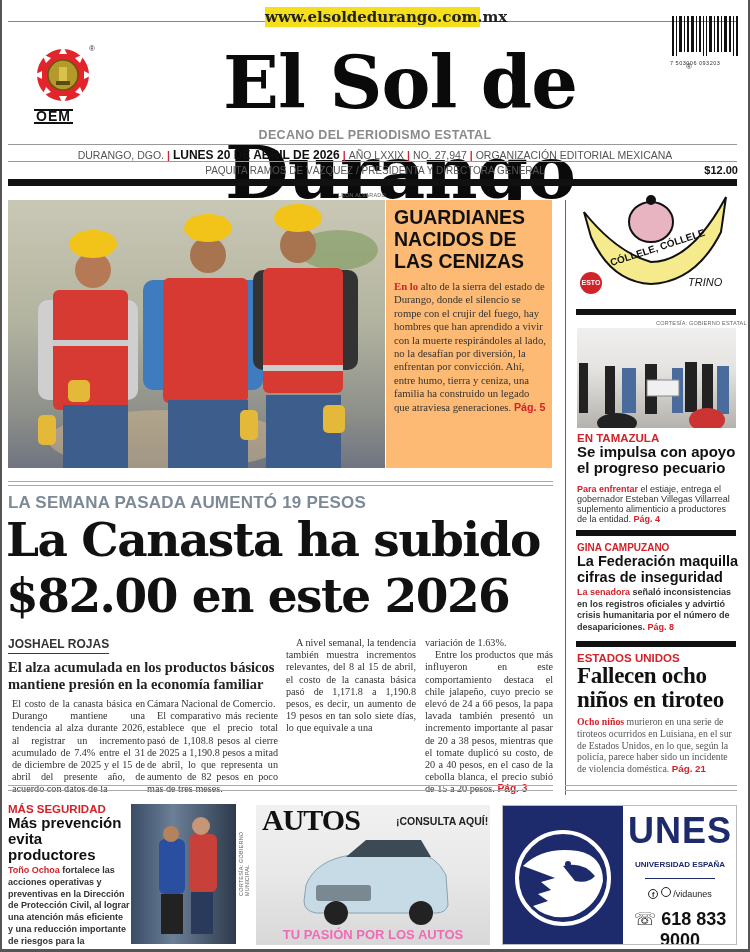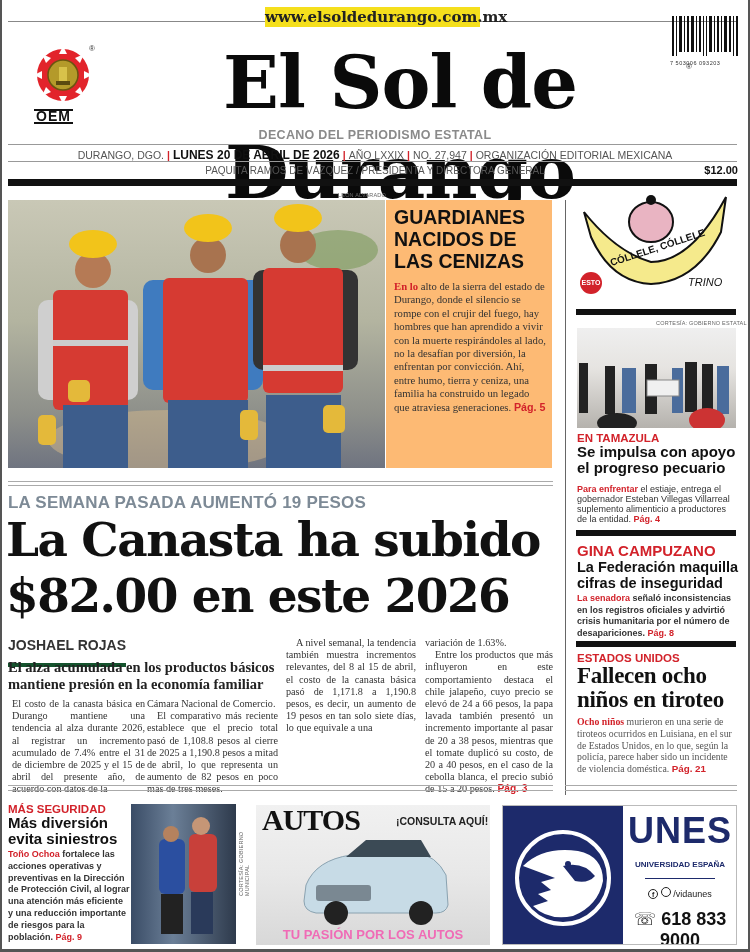--- a/index.html
+++ b/index.html
@@ -133,21 +133,21 @@
 </div>
 
 <div class="rule" style="left:8px;top:481px;width:545px;background:#aaa"></div>
 <div class="rule" style="left:8px;top:485px;width:545px;background:#aaa"></div>
 
 <div class="abs" style="left:8px;top:493px;font-weight:bold;font-size:17px;color:#7d8a96;letter-spacing:.2px">LA SEMANA PASADA AUMENTÓ 19 PESOS</div>
 <div class="abs serif" style="left:6px;top:512px;font-weight:bold;font-size:47px;line-height:56px;letter-spacing:-1.5px;color:#111;white-space:nowrap">
   <div>La Canasta ha subido</div>
   <div>$82.00 en este 2026</div>
 </div>
-<div class="abs" style="left:8px;top:637px;font-weight:bold;font-size:14px;color:#333;border-bottom:4px solid #14532d;padding-bottom:10px">JOSHAEL ROJAS</div>
+<div class="abs" style="left:8px;top:637px;font-weight:bold;font-size:12px;color:#333;border-bottom:1px solid #14532d;padding-bottom:2px">JOSHAEL ROJAS</div>
 <div class="abs lib-serif" style="left:8px;top:659px;width:270px;font-weight:bold;font-size:14.5px;line-height:17px;color:#222">
   <div>El alza acumulada en los productos básicos</div>
   <div>mantiene presión en la economía familiar</div>
 </div>
 <div class="abs col-text" style="left:12px;top:698px;width:133px">El costo de la canasta básica en Durango mantiene una tendencia al alza durante 2026, al registrar un incremento acumulado de 7.4% entre el 31 de diciembre de 2025 y el 15 de abril del presente año, de acuerdo con datos de la</div>
 <div class="abs col-text" style="left:147px;top:698px;width:131px">
   <div>Cámara Nacional de Comercio.</div>
   <div style="text-indent:10px">El comparativo más reciente establece que el precio total pasó de 1,108.8 pesos al cierre de 2025 a 1,190.8 pesos a mitad de abril, lo que representa un aumento de 82 pesos en poco más de tres meses.</div>
 </div>
 <div class="abs col-text" style="left:286px;top:637px;width:130px">
@@ -198,39 +198,39 @@
 </div>
 <div class="abs" style="left:577px;top:432px;width:160px">
   <div class="kicker" style="font-size:11.5px">EN TAMAZULA</div>
   <div style="font-weight:bold;font-size:15px;line-height:16px;color:#111">Se impulsa con apoyo el progreso pecuario</div>
   <div style="font-size:9px;line-height:10px;color:#333;margin-top:8px"><span class="kicker">Para enfrentar</span><span> el estiaje, entrega el gobernador Esteban Villegas Villarreal suplemento alimenticio a productores de la entidad.</span> <span class="pag">Pág. 4</span></div>
 </div>
 
 <div class="side-sep" style="top:530px"></div>
 
 <div class="abs" style="left:577px;top:542px;width:162px">
-  <div class="kicker" style="font-size:15px">GINA CAMPUZANO</div>
+  <div class="kicker" style="font-size:10px">GINA CAMPUZANO</div>
   <div style="font-weight:bold;font-size:14.5px;line-height:16px;color:#111">La Federación maquilla cifras de inseguridad</div>
   <div style="font-size:9px;line-height:11.5px;color:#333;margin-top:2px;font-weight:bold"><span class="kicker">La senadora</span><span> señaló inconsistencias en los registros oficiales y advirtió crisis humanitaria por el número de desapariciones.</span> <span class="pag">Pág. 8</span></div>
 </div>
 
 <div class="side-sep" style="top:641px"></div>
 
 <div class="abs" style="left:577px;top:652px;width:162px">
   <div class="kicker" style="font-size:11.5px">ESTADOS UNIDOS</div>
   <div class="lib-serif" style="font-weight:bold;font-size:23px;line-height:24px;color:#111;letter-spacing:-.3px">Fallecen ocho niños en tiroteo</div>
   <div class="lib-serif" style="font-size:9.8px;line-height:11.8px;color:#555;margin-top:4px"><span class="kicker">Ocho niños</span><span> murieron en una serie de tiroteos ocurridos en Luisiana, en el sur de Estados Unidos, en lo que, según la policía, parece haber sido un incidente de violencia doméstica.</span> <span class="pag" style="font-family:'Liberation Sans',sans-serif">Pág. 21</span></div>
 </div>
 
 <div class="rule" style="left:565px;top:785px;width:172px;background:#aaa"></div>
 <div class="rule" style="left:565px;top:790px;width:172px;background:#aaa"></div>
 
 <div class="abs" style="left:8px;top:803px;width:122px">
   <div class="kicker" style="font-size:11.5px">MÁS SEGURIDAD</div>
-  <div style="font-weight:bold;font-size:15px;line-height:16px;color:#111">Más diversión evita siniestros</div>
+  <div style="font-weight:bold;font-size:15px;line-height:16px;color:#111">Más prevención evita productores</div>
   <div style="font-weight:bold;font-size:9px;line-height:11.8px;color:#333;margin-top:2px"><span class="kicker">Toño Ochoa</span><span> fortalece las acciones operativas y preventivas en la Dirección de Protección Civil, al lograr una atención más eficiente y una reducción importante de riesgos para la población.</span> <span class="pag">Pág. 9</span></div>
 </div>
 <div class="abs photo" style="left:131px;top:804px;width:105px;height:140px;background:linear-gradient(90deg,#3a4c66 0%,#6b7f97 40%,#2e3a4c 100%)">
   <svg width="105" height="140" viewBox="0 0 105 140">
     <rect x="28" y="35" width="26" height="55" rx="6" fill="#2b4fa0"></rect>
     <circle cx="40" cy="30" r="8" fill="#b5825e"></circle>
     <rect x="58" y="30" width="28" height="58" rx="6" fill="#c8403a"></rect>
     <circle cx="70" cy="22" r="9" fill="#c69676"></circle>
     <rect x="30" y="90" width="22" height="40" fill="#222"></rect>
     <rect x="60" y="88" width="22" height="42" fill="#2a3a5a"></rect>

